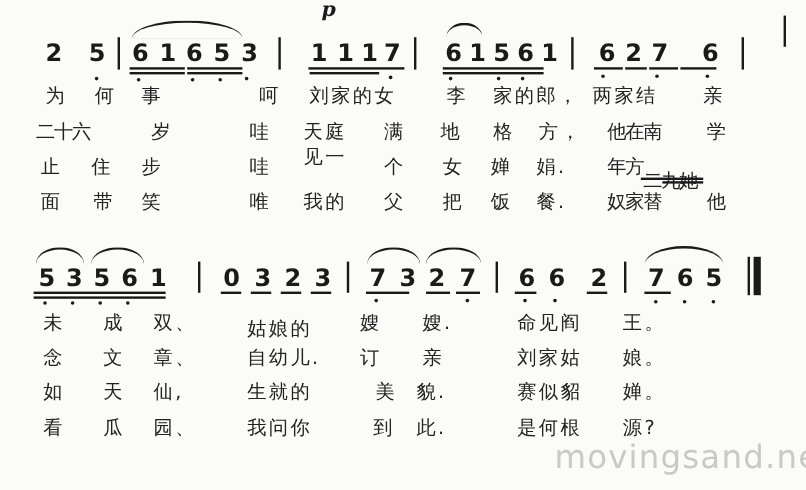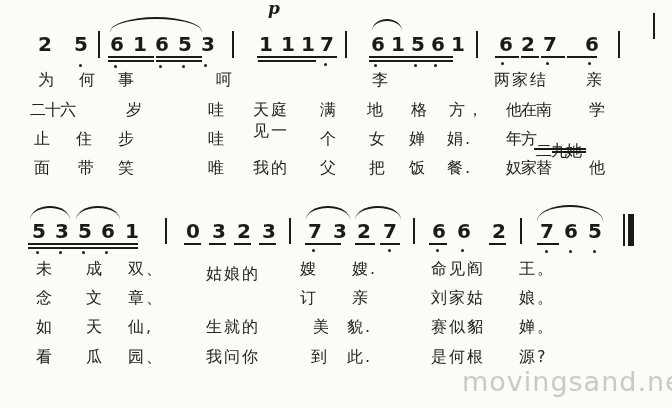--- a/index.html
+++ b/index.html
@@ -81,21 +81,23 @@
   <div class="dt" style="left:414px;top:64px"></div>
   <div class="dt" style="left:434px;top:64px"></div>
   <div class="dt" style="left:501px;top:62px"></div>
   <div class="dt" style="left:546px;top:62px"></div>
   <div class="dt" style="left:588px;top:62px"></div>
 
   <span class="ly" style="left:38px;top:70px">为</span>
   <span class="ly" style="left:79px;top:70px">何</span>
   <span class="ly" style="left:118px;top:70px">事</span>
   <span class="ly" style="left:216px;top:70px">呵</span>
+  <span class="ly" style="left:258px;top:70px">刘家的女</span>
   <span class="ly" style="left:372px;top:70px">李</span>
+  <span class="ly" style="left:411px;top:70px">家的郎，</span>
   <span class="ly" style="left:494px;top:70px">两家结</span>
   <span class="ly" style="left:586px;top:70px">亲</span>
 
   <span class="ly tight" style="left:30px;top:100px">二十六</span>
   <span class="ly" style="left:126px;top:100px">岁</span>
   <span class="ly" style="left:208px;top:100px">哇</span>
   <span class="ly" style="left:253px;top:100px">天庭</span>
   <span class="ly" style="left:320px;top:100px">满</span>
   <span class="ly" style="left:367px;top:100px">地</span>
   <span class="ly" style="left:411px;top:100px">格</span>
@@ -192,20 +194,21 @@
   <span class="ly" style="left:128px;top:259px">双、</span>
   <span class="ly" style="left:206px;top:264px">姑娘的</span>
   <span class="ly" style="left:300px;top:259px">嫂</span>
   <span class="ly" style="left:352px;top:259px">嫂.</span>
   <span class="ly" style="left:431px;top:259px">命见阎</span>
   <span class="ly" style="left:519px;top:259px">王。</span>
 
   <span class="ly" style="left:36px;top:288px">念</span>
   <span class="ly" style="left:86px;top:288px">文</span>
   <span class="ly" style="left:128px;top:288px">章、</span>
+  <span class="ly" style="left:206px;top:288px">自幼儿.</span>
   <span class="ly" style="left:300px;top:288px">订</span>
   <span class="ly" style="left:352px;top:288px">亲</span>
   <span class="ly" style="left:431px;top:288px">刘家姑</span>
   <span class="ly" style="left:519px;top:288px">娘。</span>
 
   <span class="ly" style="left:36px;top:317px">如</span>
   <span class="ly" style="left:86px;top:317px">天</span>
   <span class="ly" style="left:128px;top:317px">仙,</span>
   <span class="ly" style="left:206px;top:317px">生就的</span>
   <span class="ly" style="left:313px;top:317px">美</span>

